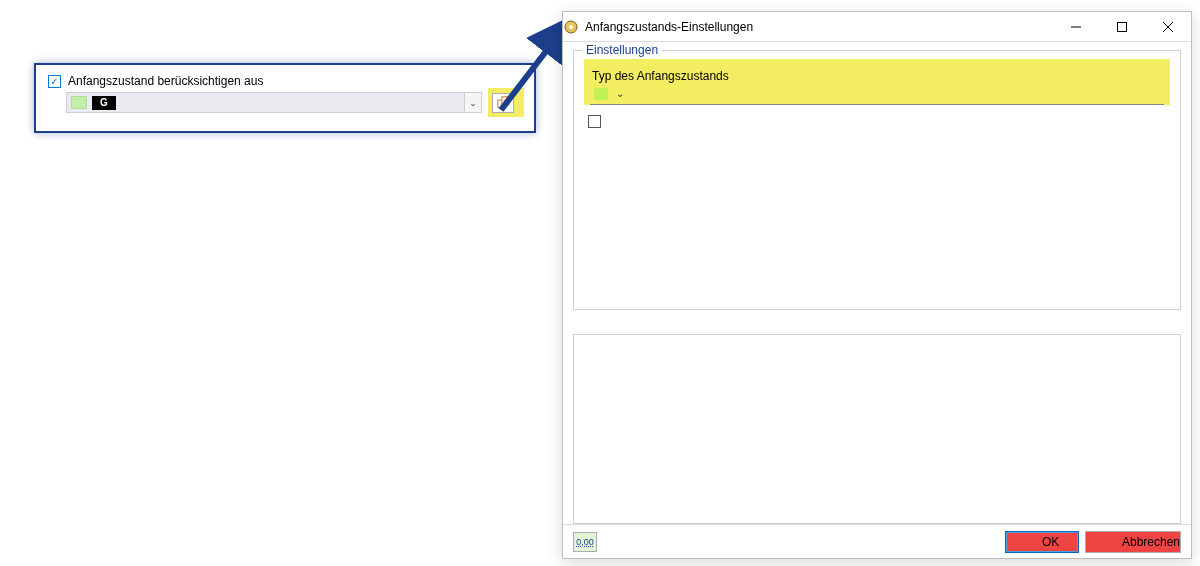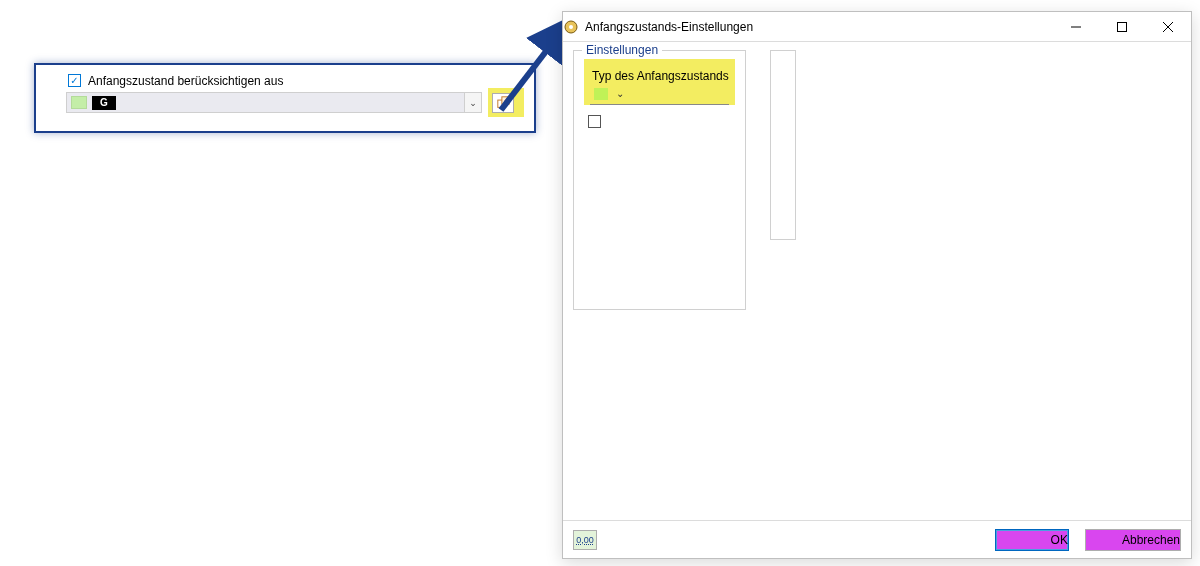--- a/index.html
+++ b/index.html
@@ -21,23 +21,23 @@
     top: 63px;
     width: 502px;
     height: 70px;
     border: 2px solid #1b3f8c;
     box-shadow: 0 0 8px rgba(27,63,140,0.4);
     background: #fff;
     padding: 9px 10px 10px 12px;
   }
   .checkbox-row {
     display: flex;
+    align-items: center;
     gap: 7px;
     margin-bottom: 4px;
-    margin-left: 20px;
   }
   .checkbox {
     width: 13px; height: 13px;
     border: 1px solid #0078d7;
     display: inline-flex;
     align-items: center; justify-content: center;
     font-size: 10px; color: #0078d7;
   }
   .checkbox.checked::after { content: "✓"; }
   .row-with-dd {
@@ -123,21 +123,21 @@
   }
   .titlebar-spacer { flex: 1; }
   .win-btn {
     width: 46px; height: 29px;
     display: flex; align-items: center; justify-content: center;
   }
   .win-btn svg { width: 10px; height: 10px; }
 
   .dialog-body {
     flex: 1;
-    display: flex; flex-direction: row;
+    display: flex; flex-direction: column;
     padding: 8px 10px 0 10px;
     gap: 24px;
   }
   .groupbox {
     border: 1px solid #d0d0d0;
     position: relative;
     padding: 10px 12px 12px 12px;
   }
   .groupbox.top { height: 260px; }
   .groupbox.bottom { height: 190px; }
@@ -175,37 +175,37 @@
   .checkbox2 {
     width: 13px; height: 13px; border: 1px solid #555;
     display:inline-block; margin-right: 7px; vertical-align: -2px;
     background:#fff;
   }
   .footer {
     height: 38px;
     border-top: 1px solid #dcdcdc;
     display: flex; align-items: center;
     padding: 0 10px;
-    gap: 16px;
+    gap: 6px;
   }
   .footer-icon {
     width: 24px; height: 20px;
     background: #e3f3da;
     border: 1px solid #adadad;
     font-size: 9px; color: #1b3f8c;
     display:flex;align-items:center;justify-content:center;
     text-decoration: underline dotted;
   }
   .footer-spacer { flex:1; }
   .btn {
     min-width: 74px; height: 22px;
     border: 1px solid #adadad;
-    background: #d946ef;
-    font-size: 12px;
-    display:flex;align-items:center;justify-content:flex-end;padding-left:36px;
+    background: #ef4444;
+    font-size: 12px;
+    display:flex;align-items:center;justify-content:flex-start;padding-left:36px;
   }
   .btn.primary {
     border-color: #0067c0;
     box-shadow: inset 0 0 0 1px #4ca0e0;
   }
 </style>
 </head>
 <body>
 
 <div class="left-panel">

